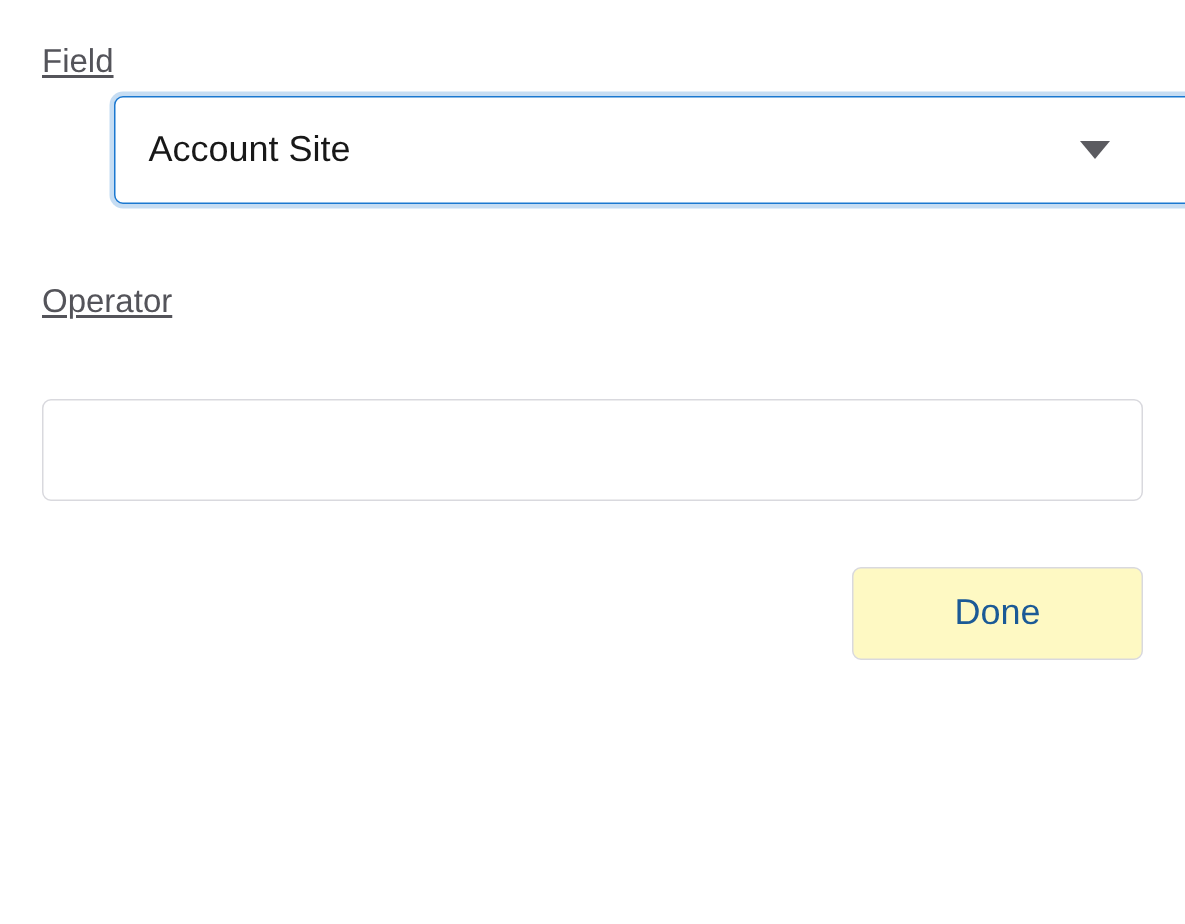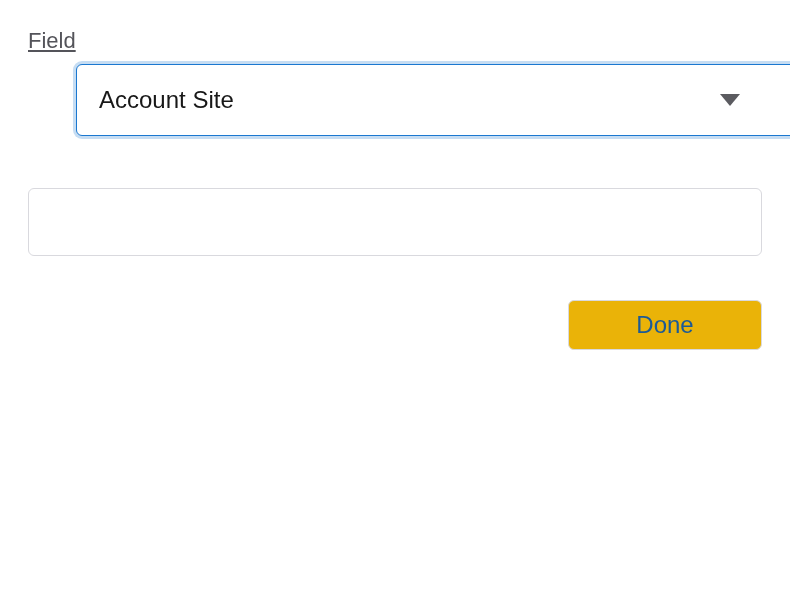--- a/index.html
+++ b/index.html
@@ -71,25 +71,25 @@
       outline: none;
     }
     .form-group.value-group {
       margin-bottom: 44px;
     }
     .footer {
       display: flex;
       justify-content: flex-end;
     }
     .done-btn {
-      height: 50px;
+      height: 62px;
       min-width: 194px;
       border: 1px solid #d9d9de;
       border-radius: 6px;
-      background: #eab308;
+      background: #fef9c3;
       color: #1b5a96;
       font-size: 24px;
       font-weight: 400;
       cursor: pointer;
       padding: 0 24px;
     }
   </style>
 </head>
 <body>
 
@@ -101,20 +101,21 @@
     </button>
     <span class="chevron">
       <svg width="20" height="12" viewBox="0 0 20 12">
           <polygon points="0,0 20,0 10,12" fill="#5b5b60"></polygon>
         </svg>
     </span>
   </div>
 </div>
 
 <div class="form-group">
+  <label class="form-label">Operator</label>
 </div>
 
 <div class="form-group value-group">
   <input type="text" class="text-input" value="" style="">
 </div>
 
 <div class="footer">
   <button type="button" class="done-btn">Done</button>
 </div>
 

